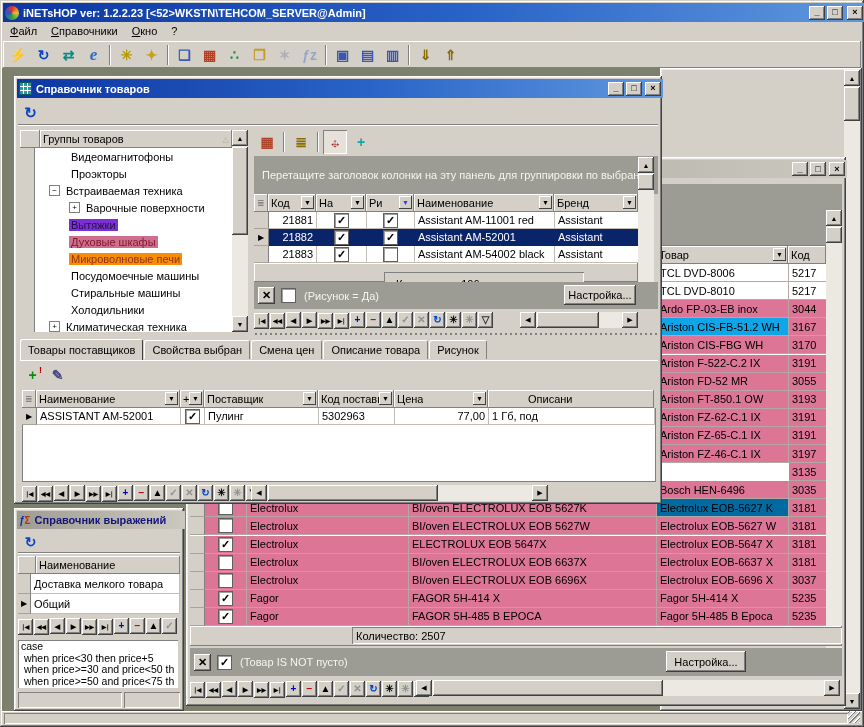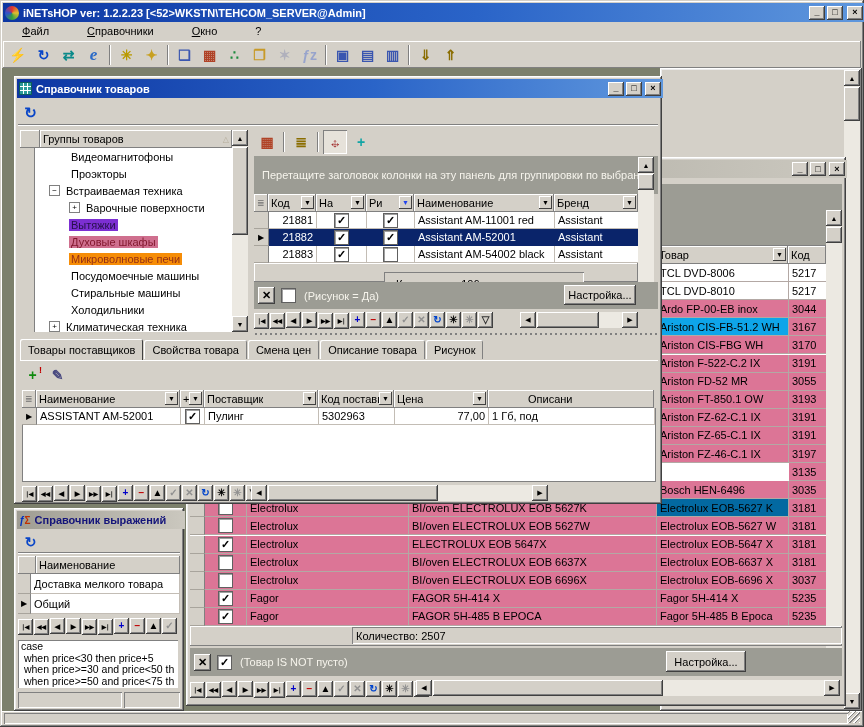--- a/index.html
+++ b/index.html
@@ -11,21 +11,21 @@
   .raised{box-shadow:inset -1px -1px 0 #404040, inset 1px 1px 0 #fff, inset -2px -2px 0 #808080, inset 2px 2px 0 #ececec;background:#d4d0c8;}
   .raised-thin{box-shadow:inset -1px -1px 0 #808080, inset 1px 1px 0 #fff;background:#d4d0c8;}
   .sunken-thin{box-shadow:inset 1px 1px 0 #808080, inset -1px -1px 0 #fff;}
   .titlebar{display:flex;align-items:center;padding:0 2px;overflow:hidden;}
   .titlebar.active{background:linear-gradient(90deg,#0d36a2 0%,#2a64c8 55%,#5f97dd 100%);color:#fff;}
   .titlebar.inactive{background:linear-gradient(90deg,#9f9d93 0%,#cbc8bf 100%);color:#e8e8e8;}
   .titlebar .cap{font-weight:bold;font-size:11px;white-space:nowrap;margin-left:4px;flex:1;}
   .winbtn{width:16px;height:14px;margin-left:2px;display:flex;align-items:center;justify-content:center;
     font-size:9px;font-weight:bold;color:#000;line-height:1;
     background:#d4d0c8;box-shadow:inset -1px -1px 0 #404040, inset 1px 1px 0 #fff, inset -2px -2px 0 #808080;}
-  .menu-item{display:inline-block;padding:3px 19px;cursor:default;}
+  .menu-item{display:inline-block;padding:3px 7px;cursor:default;}
   .menu-item::first-letter{text-decoration:underline;}
   .tbicon{width:23px;height:23px;display:inline-flex;align-items:center;justify-content:center;
     font-size:14px;font-weight:bold;position:relative;margin:0 1px;}
   .tbsep{display:inline-block;width:2px;height:20px;margin:0 3px;
     box-shadow:inset 1px 0 0 #808080, inset -1px 0 0 #fff;vertical-align:middle;}
   .hcell{position:relative;background:#d4d0c8;
     box-shadow:inset -1px -1px 0 #808080, inset 1px 1px 0 #fff;
     display:flex;align-items:center;padding:0 3px;white-space:nowrap;overflow:hidden;}
   .dd{position:absolute;right:2px;top:2px;width:13px;height:13px;background:#d4d0c8;
     box-shadow:inset -1px -1px 0 #404040, inset 1px 1px 0 #fff;
@@ -155,21 +155,21 @@
             <div class="cell" style="width: 162px; flex: 0 0 auto; box-sizing: border-box; background: rgb(255, 255, 255); border-color: rgb(179, 168, 164);"></div>
             <div class="cell" style="width: 248px; flex: 0 0 auto; box-sizing: border-box; background: rgb(255, 255, 255); border-color: rgb(179, 168, 164);"></div>
             <div class="cell" style="width: 132px; flex: 0 0 auto; box-sizing: border-box; background: rgb(255, 255, 255); border-color: rgb(179, 168, 164);">TCL DVD-8010</div>
             <div class="cell" style="width: 38px; flex: 0 0 auto; box-sizing: border-box; background: rgb(255, 255, 255); border-color: rgb(179, 168, 164);">5217</div>
           </div>
           <div class="row" style="top: 36.2px; height: 18.1px;">
             <div class="ind" style="width: 14px; flex: 0 0 auto;"></div>
             <div class="cell" style="width: 42px; flex: 0 0 auto; box-sizing: border-box; background: rgb(220, 117, 150); border-color: rgb(179, 168, 164); justify-content: center;"></div>
             <div class="cell" style="width: 162px; flex: 0 0 auto; box-sizing: border-box; background: rgb(220, 117, 150); border-color: rgb(179, 168, 164);"></div>
             <div class="cell" style="width: 248px; flex: 0 0 auto; box-sizing: border-box; background: rgb(220, 117, 150); border-color: rgb(179, 168, 164);"></div>
-            <div class="cell" style="width: 132px; flex: 0 0 auto; box-sizing: border-box; background: rgb(220, 117, 150); border-color: rgb(179, 168, 164);">Ardo FP-00-EB inox</div>
+            <div class="cell" style="width: 132px; flex: 0 0 auto; box-sizing: border-box; background: rgb(220, 117, 150); border-color: rgb(179, 168, 164);">Ardo FP-03-EB inox</div>
             <div class="cell" style="width: 38px; flex: 0 0 auto; box-sizing: border-box; background: rgb(220, 117, 150); border-color: rgb(179, 168, 164);">3044</div>
           </div>
           <div class="row" style="top: 54.3px; height: 18.1px;">
             <div class="ind" style="width: 14px; flex: 0 0 auto;"></div>
             <div class="cell" style="width: 42px; flex: 0 0 auto; box-sizing: border-box; background: rgb(220, 117, 150); border-color: rgb(179, 168, 164); justify-content: center;"></div>
             <div class="cell" style="width: 162px; flex: 0 0 auto; box-sizing: border-box; background: rgb(220, 117, 150); border-color: rgb(179, 168, 164);"></div>
             <div class="cell" style="width: 248px; flex: 0 0 auto; box-sizing: border-box; background: rgb(220, 117, 150); border-color: rgb(179, 168, 164);"></div>
             <div class="cell" style="width: 132px; flex: 0 0 auto; box-sizing: border-box; background: #0ea5e9; border-color: rgb(179, 168, 164);">Ariston CIS-FB-51.2 WH</div>
             <div class="cell" style="width: 38px; flex: 0 0 auto; box-sizing: border-box; background: rgb(220, 117, 150); border-color: rgb(179, 168, 164);">3167</div>
           </div>
@@ -552,21 +552,21 @@
         <div class="abs scroll" style="left:266px;top:2px;width:118px;height:16px;">
           <div class="sbtn" style="left:0;top:0;">◀</div>
           <div class="thumb" style="left:17px;top:0;width:62px;height:16px;"></div>
           <div class="sbtn" style="right:0;top:0;">▶</div>
         </div>
       </div>
 
       <div class="abs" style="left:240px;top:256px;width:404px;height:5px;
         background:radial-gradient(circle 1px at 2px 2px,#808080 1px,transparent 1.5px);background-size:5px 5px;background-position:90px 0;background-repeat:repeat-x;"></div>
 
-      <div class="abs" id="tabsBar" style="left:6px;top:264px;width:638px;height:21px;box-shadow:inset 0 -1px 0 #fff;"><div class="tab active">Товары поставщиков</div><div class="tab">Свойства товара</div><div class="tab">Смена цен</div><div class="tab">Описание товара</div><div class="tab">Рисунок</div></div>
+      <div class="abs" id="tabsBar" style="left:6px;top:264px;width:638px;height:21px;box-shadow:inset 0 -1px 0 #fff;"><div class="tab active">Товары поставщиков</div><div class="tab">Свойства выбран</div><div class="tab">Смена цен</div><div class="tab">Описание товара</div><div class="tab">Рисунок</div></div>
 
       <div class="abs" id="tabToolbar" style="left:6px;top:287px;width:638px;height:24px;display:flex;align-items:center;box-shadow:inset 0 -2px 0 #80808000;">
           <div class="tbicon" style="color: rgb(15, 138, 15);">+<div style="position: absolute; right: 2px; top: 1px; font-size: 9px; color: rgb(192, 0, 0);">!</div></div>
           <div class="tbicon" style="color: rgb(74, 74, 128);">✎</div>
         </div>
 
       <div class="abs" id="supHeaders" style="left:8px;top:314px;width:634px;height:18px;display:flex;">
           <div class="hcell" style="width: 14px; flex: 0 0 auto; box-sizing: border-box;">
             <div style="overflow: hidden; white-space: nowrap;"></div>
             <div style="color: rgb(112, 112, 112); font-size: 9px;">≣</div>

